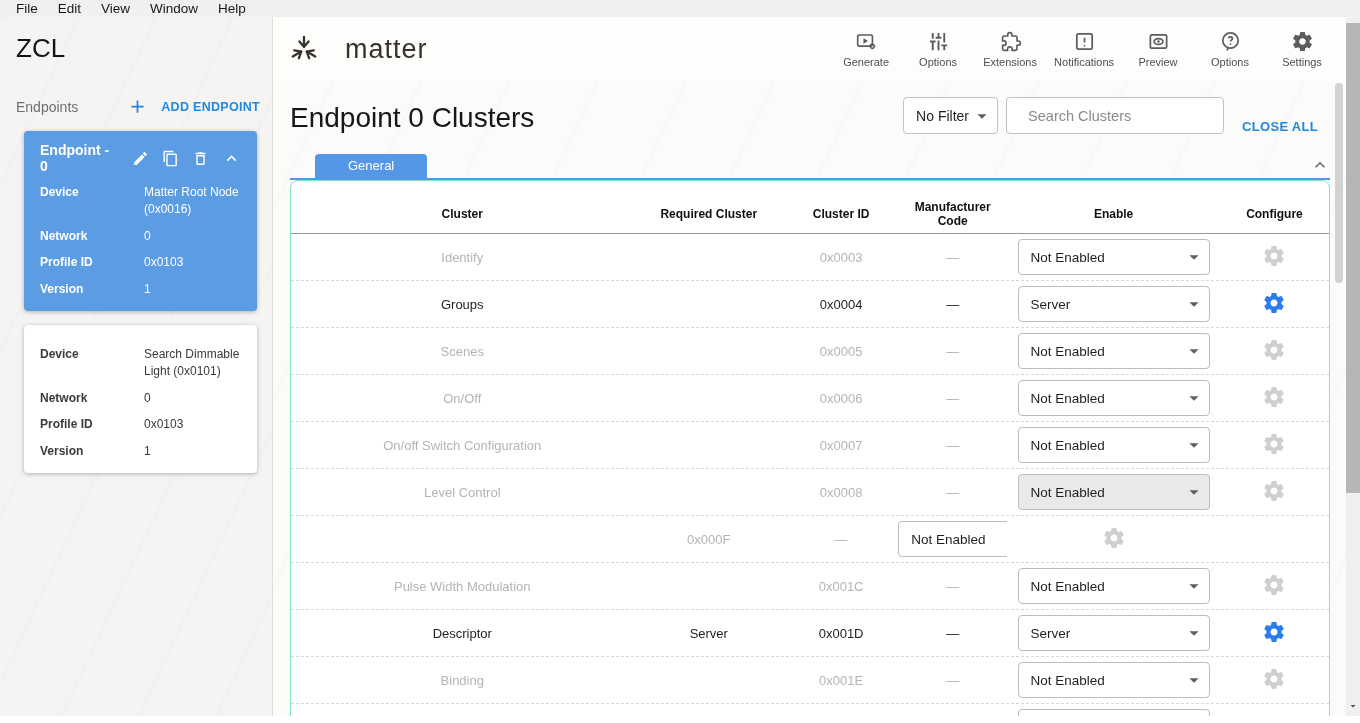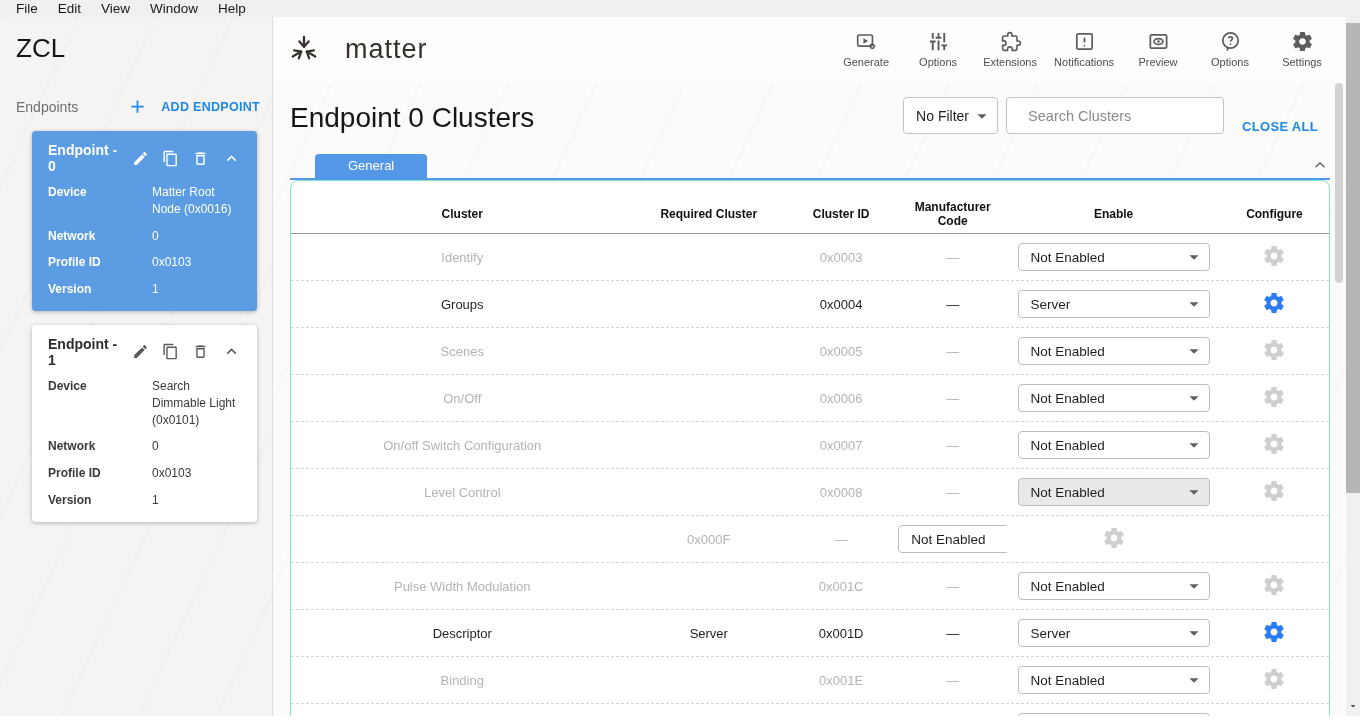--- a/index.html
+++ b/index.html
@@ -12,21 +12,21 @@
   .app{display:flex;height:699px}
 
   
   .sidebar{width:273px;flex:0 0 273px;background:#f5f4f2;border-right:1px solid #e0deda;
     background-image:repeating-linear-gradient(115deg,rgba(0,0,0,.012) 0 3px,transparent 3px 70px)}
   .zcl-title{font-size:26px;color:#141414;padding:16px 0 0 16px}
   .ep-header{display:flex;align-items:center;padding:0 12px 0 16px;margin-top:32px}
   .ep-label{font-size:14px;color:#6f6f6f}
   .add-btn{margin-left:auto;display:flex;align-items:center;gap:13px;color:#1e88e5;font-weight:bold;font-size:12.5px;letter-spacing:.3px;cursor:pointer}
   .add-btn .icon{width:21px;height:21px}
-  .card{margin:14px 15px 10px 32px;border-radius:4px;background:#fff;box-shadow:0 1px 4px rgba(0,0,0,.28);padding:11px 16px 13px;color:#3a3a3a}
+  .card{margin:14px 15px 10px 24px;border-radius:4px;background:#fff;box-shadow:0 1px 4px rgba(0,0,0,.28);padding:11px 16px 13px;color:#3a3a3a}
   .card.selected{background:#5b9ce3;color:#fff}
   .card.selected .card-title,.card.selected .f-label,.card.selected .f-value{color:#fff}
   .card.selected .cicon{color:#fff}
   .card-head{display:flex;align-items:center}
   .card-title{font-size:14px;font-weight:bold;color:#2d2d2d;flex:1}
   .cicon{width:17px;height:17px;color:#5a5a5a;margin-left:13px;cursor:pointer}
   .cicon.chev{width:19px;height:19px}
   .f-row{display:flex;font-size:12px;margin-top:10px;line-height:1.4}
   .f-label{width:104px;font-weight:bold;color:#3a3a3a;flex:0 0 104px}
   .f-value{flex:1;color:#3a3a3a}
@@ -57,21 +57,21 @@
   .tab-strip{display:flex;align-items:flex-end;width:1040px;margin:21px 0 0 17px;border-bottom:2px solid #5597e7;height:25px}
   .tab{background:#5597e7;color:#fff;font-size:13px;padding:4px 33px 5px;border-radius:4px 4px 0 0;margin-left:25px;cursor:pointer}
   .collapse{margin-left:auto;margin-bottom:3px;width:20px;height:20px;color:#6b6b6b;cursor:pointer}
 
   .panel{margin-left:17px;width:1040px;height:600px;background:#fff;border:1px solid #7fe7c4;border-radius:8px;padding-top:13px;overflow:hidden}
   .thead,.trow{display:grid;grid-template-columns:33% 14.5% 11% 10.5% 20.5% 10.5%;align-items:center}
   .thead{height:40px;border-bottom:1px solid #999;font-size:12px;font-weight:bold;color:#111}
   .th,.td{text-align:center;overflow:hidden}
   .trow{height:47px;border-bottom:1px dashed #d7d7d7;font-size:13px;color:#1f1f1f}
   .trow.disabled{color:#b4b4b4}
-  .select{width:192px;height:28px;border:1px solid #bdbdbd;border-radius:4px;background:#fff;display:flex;align-items:center;padding:0 4px 0 12px;margin:0 auto;font-size:13.5px;color:#1f1f1f;cursor:pointer}
+  .select{width:192px;height:36px;border:1px solid #bdbdbd;border-radius:4px;background:#fff;display:flex;align-items:center;padding:0 4px 0 12px;margin:0 auto;font-size:13.5px;color:#1f1f1f;cursor:pointer}
   .select .icon{width:22px;height:22px;color:#5f5f5f;margin-left:auto}
   .trow.highlighted .select{background:#e9e9e9}
   .gear{width:24px;height:24px;color:#cfcfcf;display:inline-block;cursor:pointer}
   .trow.enabled .gear{color:#2a7cf0}
 
   
   .win-scroll{position:absolute;top:0;right:0;width:14px;height:100%;background:#f0f0f0;z-index:6}
   .win-thumb{position:absolute;top:6px;right:0;width:14px;height:470px;background:#b6b6b6;cursor:pointer}
   .win-arrow{position:absolute;bottom:4px;left:0;width:14px;height:12px;color:#4a4a4a}
   .inner-thumb{position:absolute;top:66px;right:17px;width:8px;height:200px;background:#d2d2d2;border-radius:4px;z-index:5;cursor:pointer}
@@ -140,43 +140,20 @@
     <span class="f-label">Profile ID</span>
     <span class="f-value">0x0103</span>
   </div>
             <div class="f-row">
     <span class="f-label">Version</span>
     <span class="f-value">1</span>
   </div>
           </div>
   </div>
         <div class="card">
-    <div class="card-head">
-      <span class="card-title">Endpoint - 1</span>
-      <span class="cicon icon">
-              <svg viewBox="0 0 24 24" fill="currentColor">
-                <path d="M3 17.25V21h3.75L17.81 9.94l-3.75-3.75L3 17.25zM20.71 7.04c.39-.39.39-1.02 0-1.41l-2.34-2.34c-.39-.39-1.02-.39-1.41 0l-1.83 1.83 3.75 3.75 1.83-1.83z"></path>
-              </svg>
-            </span>
-      <span class="cicon icon">
-              <svg viewBox="0 0 24 24" fill="currentColor">
-                <path d="M16 1H4c-1.1 0-2 .9-2 2v14h2V3h12V1zm3 4H8c-1.1 0-2 .9-2 2v14c0 1.1.9 2 2 2h11c1.1 0 2-.9 2-2V7c0-1.1-.9-2-2-2zm0 16H8V7h11v14z"></path>
-              </svg>
-            </span>
-      <span class="cicon icon">
-              <svg viewBox="0 0 24 24" fill="currentColor">
-                <path d="M6 19c0 1.1.9 2 2 2h8c1.1 0 2-.9 2-2V7H6v12zM8 9h8v10H8V9zm7.5-5l-1-1h-5l-1 1H5v2h14V4h-3.5z"></path>
-              </svg>
-            </span>
-      <span class="cicon chev icon">
-              <svg viewBox="0 0 24 24" fill="currentColor">
-                <path d="M12 8l-6 6 1.41 1.41L12 10.83l4.59 4.58L18 14l-6-6z"></path>
-              </svg>
-            </span>
-    </div>
     <div class="fields">
             <div class="f-row">
     <span class="f-label">Device</span>
     <span class="f-value">Search Dimmable Light (0x0101)</span>
   </div>
             <div class="f-row">
     <span class="f-label">Network</span>
     <span class="f-value">0</span>
   </div>
             <div class="f-row">

